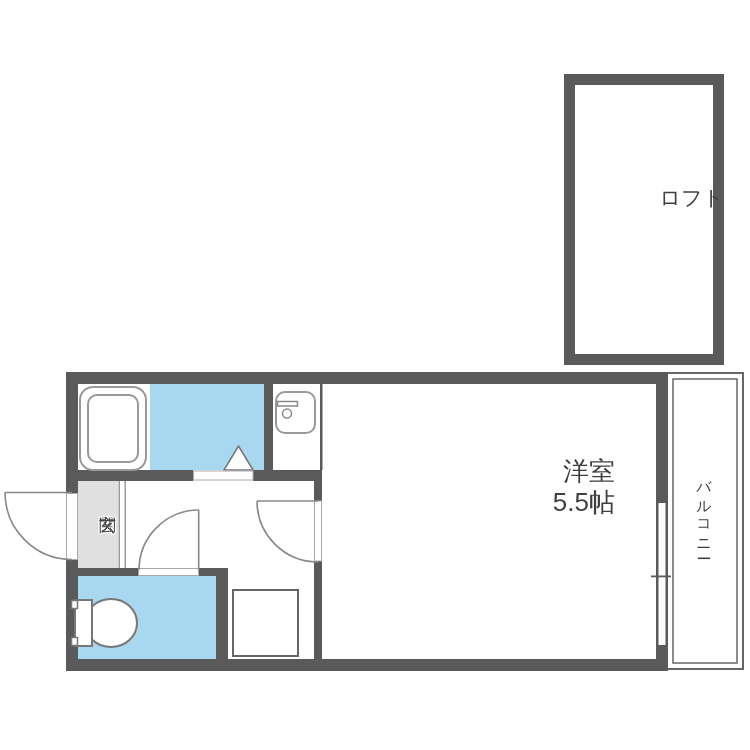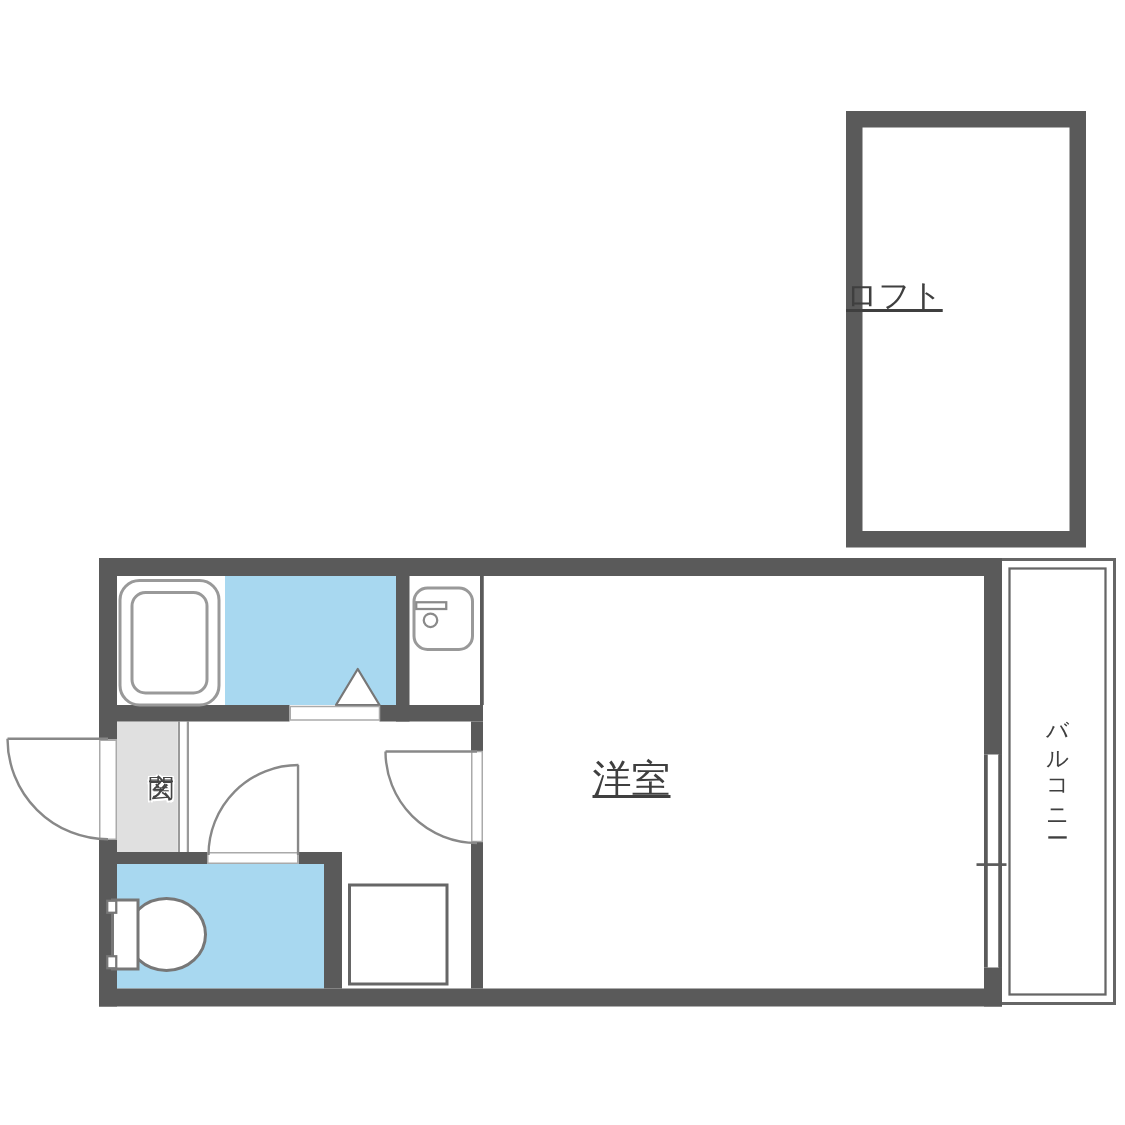--- a/index.html
+++ b/index.html
@@ -15,22 +15,22 @@
   .fix-thin{fill:#fff;stroke:#8a8a8a;stroke-width:1.5;}
   .wc{fill:#fff;stroke:#777;stroke-width:2;}
   .wc-thin{fill:#fff;stroke:#777;stroke-width:1.5;}
   .door-line{fill:none;stroke:var(--door);stroke-width:1.6;}
   .leaf{fill:#fff;stroke:#aaa;stroke-width:1;}
   .rail{fill:#fff;stroke:var(--rail);stroke-width:2;}
   .rail-in{fill:none;stroke:var(--rail);stroke-width:1.5;}
   .sq{fill:#fff;stroke:#666;stroke-width:2;}
   .tri{fill:#fff;stroke:#777;stroke-width:1.5;stroke-linejoin:round;}
   .label{position:absolute;color:var(--text);}
-  .label-center{text-align:left;text-decoration:underline;}
-  .room-label{left:395px;top:504px;width:220px;font-size:26px;line-height:31px;}
+  .label-center{text-align:right;}
+  .room-label{left:395px;top:456px;width:220px;font-size:26px;line-height:31px;}
   .loft-label{left:564px;top:183px;width:160px;font-size:21px;line-height:30px;}
   .balcony-label{left:694px;top:470px;writing-mode:vertical-rl;font-size:15px;
                  letter-spacing:3px;}
   .genkan-label{left:96px;top:502px;writing-mode:vertical-rl;font-size:17px;
                 letter-spacing:2px;color:#454545;
                 text-shadow:1px 1px 0 #fff,-1px -1px 0 #fff,1px -1px 0 #fff,
                             -1px 1px 0 #fff,0 0 2px #fff,0 0 2px #fff;}
 </style>
 </head>
 <body>
@@ -114,18 +114,19 @@
       <path class="door-line" d="M257,501 A61,61 0 0 0 318,562"></path>
     </g>
   </svg>
 
   <div class="label label-center loft-label">
     <div>ロフト</div>
   </div>
 
   <div class="label label-center room-label">
     <div>洋室</div>
+    <div>5.5帖</div>
   </div>
 
   <div class="label balcony-label">バルコニー</div>
 
   <div class="label genkan-label">玄関</div>
 </div>
 
 </body></html>

